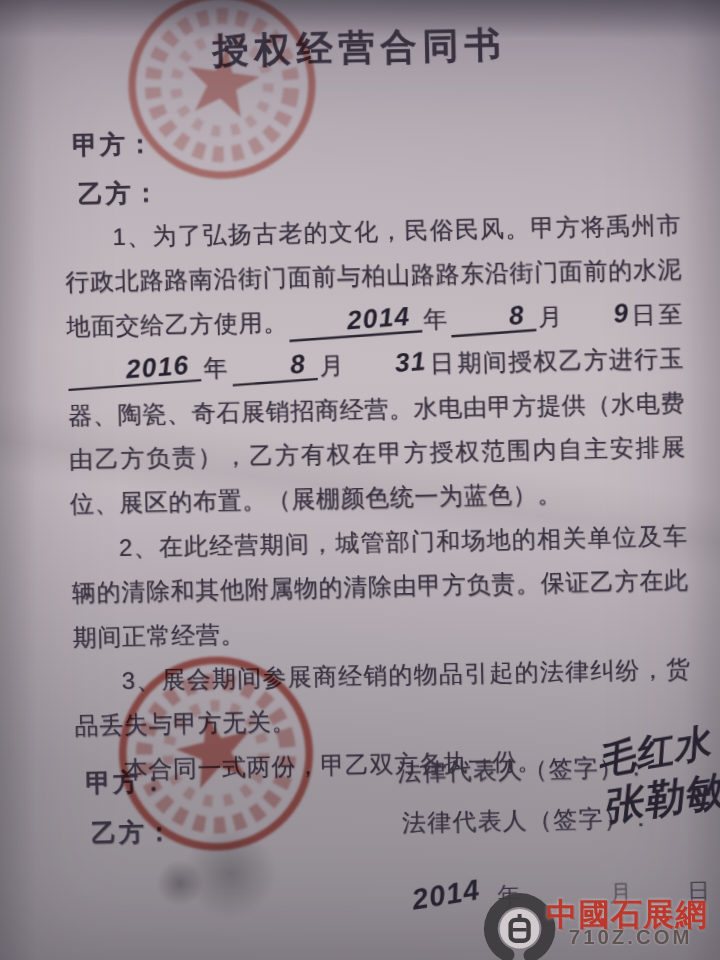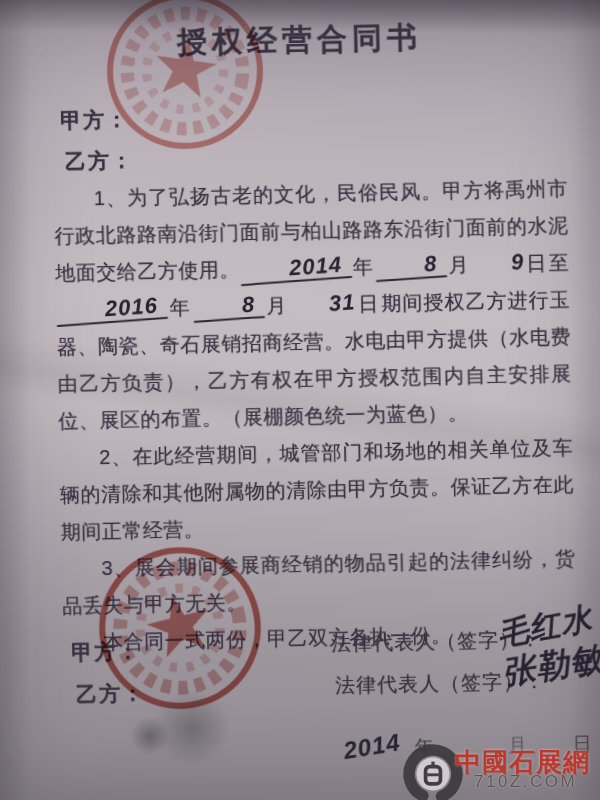--- a/index.html
+++ b/index.html
@@ -62,21 +62,21 @@
   .watermark{position:absolute;inset:0;z-index:4;pointer-events:none;}
   .wm-logo{position:absolute;left:400px;top:741px;width:66px;height:66px;opacity:0.92;}
   .wm-name{
     position:absolute;left:455px;top:745px;
     font-size:26px;font-weight:bold;letter-spacing:1px;color:#bc372c;
     text-shadow:0 0 3px rgba(255,255,255,0.55), 1px 1px 0 rgba(110,30,22,0.35);
     white-space:nowrap;
   }
   .wm-url{
     position:absolute;left:474px;top:772px;
-    font-size:17px;font-weight:normal;letter-spacing:2.5px;color:#5f5450;
+    font-size:17px;font-weight:bold;letter-spacing:2.5px;color:#5f5450;
     text-shadow:0 0 2px rgba(255,255,255,0.5);
     font-family:"Liberation Sans",sans-serif;white-space:nowrap;
   }
 </style>
 </head>
 <body>
 
 <div class="photo">
 
   <div class="doc">

